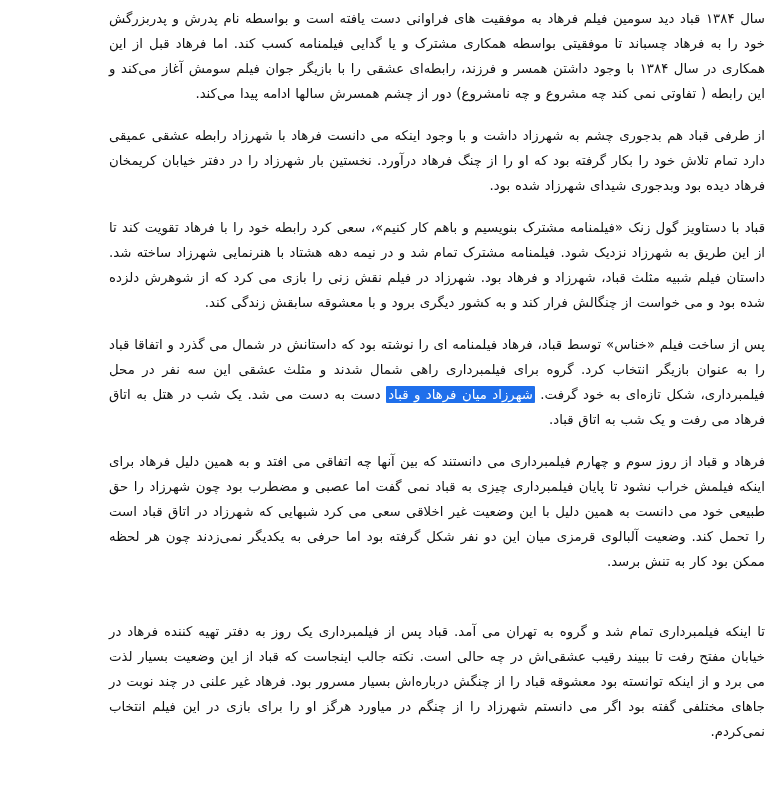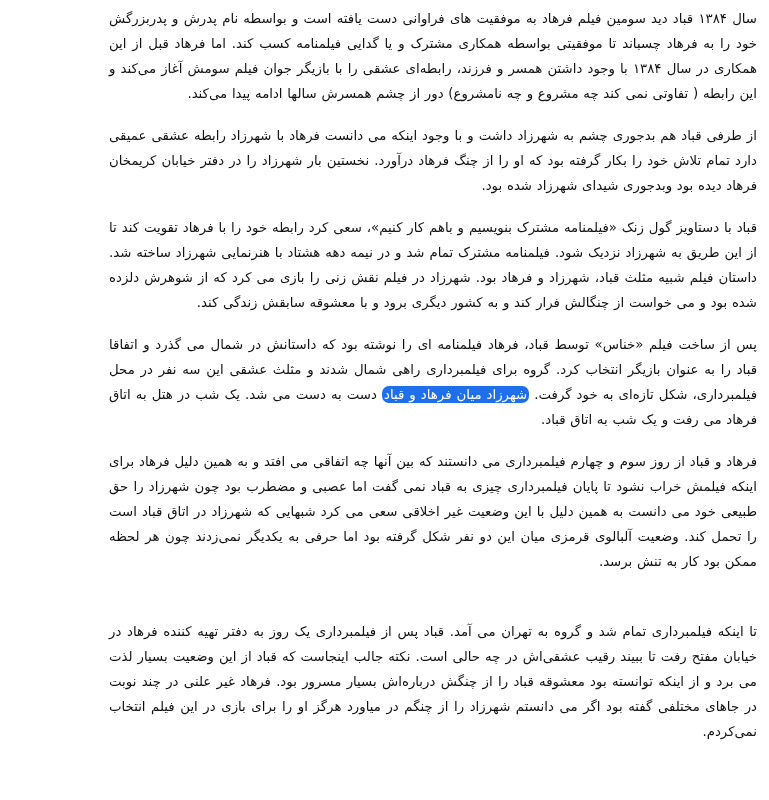--- a/index.html
+++ b/index.html
@@ -10,40 +10,40 @@
   body {
     width: 769px;
     min-height: 800px;
     font-family: "DejaVu Sans", "Liberation Sans", sans-serif;
     color: #1a1a1a;
     direction: rtl;
   }
   .page {
     box-sizing: border-box;
     width: 672px;
-    padding: 6px 12px 10px 12px;
+    padding: 6px 4px 10px 12px;
   }
   p.para {
     margin: 0 0 17px 0;
     font-size: 13.3px;
     line-height: 25px;
     text-align: justify;
     text-justify: inter-word;
     color: #111111;
     word-spacing: 0.5px;
   }
   p.para:last-child {
     margin-bottom: 0;
     margin-top: 45px;
   }
   .hl {
     background: #1f6feb;
     color: #ffffff;
     padding: 1px 2px;
-    border-radius: 7px;
+    border-radius: 1px;
   }
 </style>
 </head>
 <body>
 
 <div class="page">
 
   <p class="para">سال ۱۳۸۴ قباد دید سومین فیلم فرهاد به موفقیت های فراوانی دست یافته است و بواسطه نام پدرش و پدربزرگش خود را به فرهاد چسباند تا موفقیتی بواسطه همکاری مشترک و یا گدایی فیلمنامه کسب کند. اما فرهاد قبل از این همکاری در سال ۱۳۸۴ با وجود داشتن همسر و فرزند، رابطه‌ای عشقی را با بازیگر جوان فیلم سومش آغاز می‌کند و این رابطه ( تفاوتی نمی کند چه مشروع و چه نامشروع) دور از چشم همسرش سالها ادامه پیدا می‌کند.</p>
 
   <p class="para">از طرفی قباد هم بدجوری چشم به شهرزاد داشت و با وجود اینکه می دانست فرهاد با شهرزاد رابطه عشقی عمیقی دارد تمام تلاش خود را بکار گرفته بود که او را از چنگ فرهاد درآورد. نخستین بار شهرزاد را در دفتر خیابان کریمخان فرهاد دیده بود وبدجوری شیدای شهرزاد شده بود.</p>

